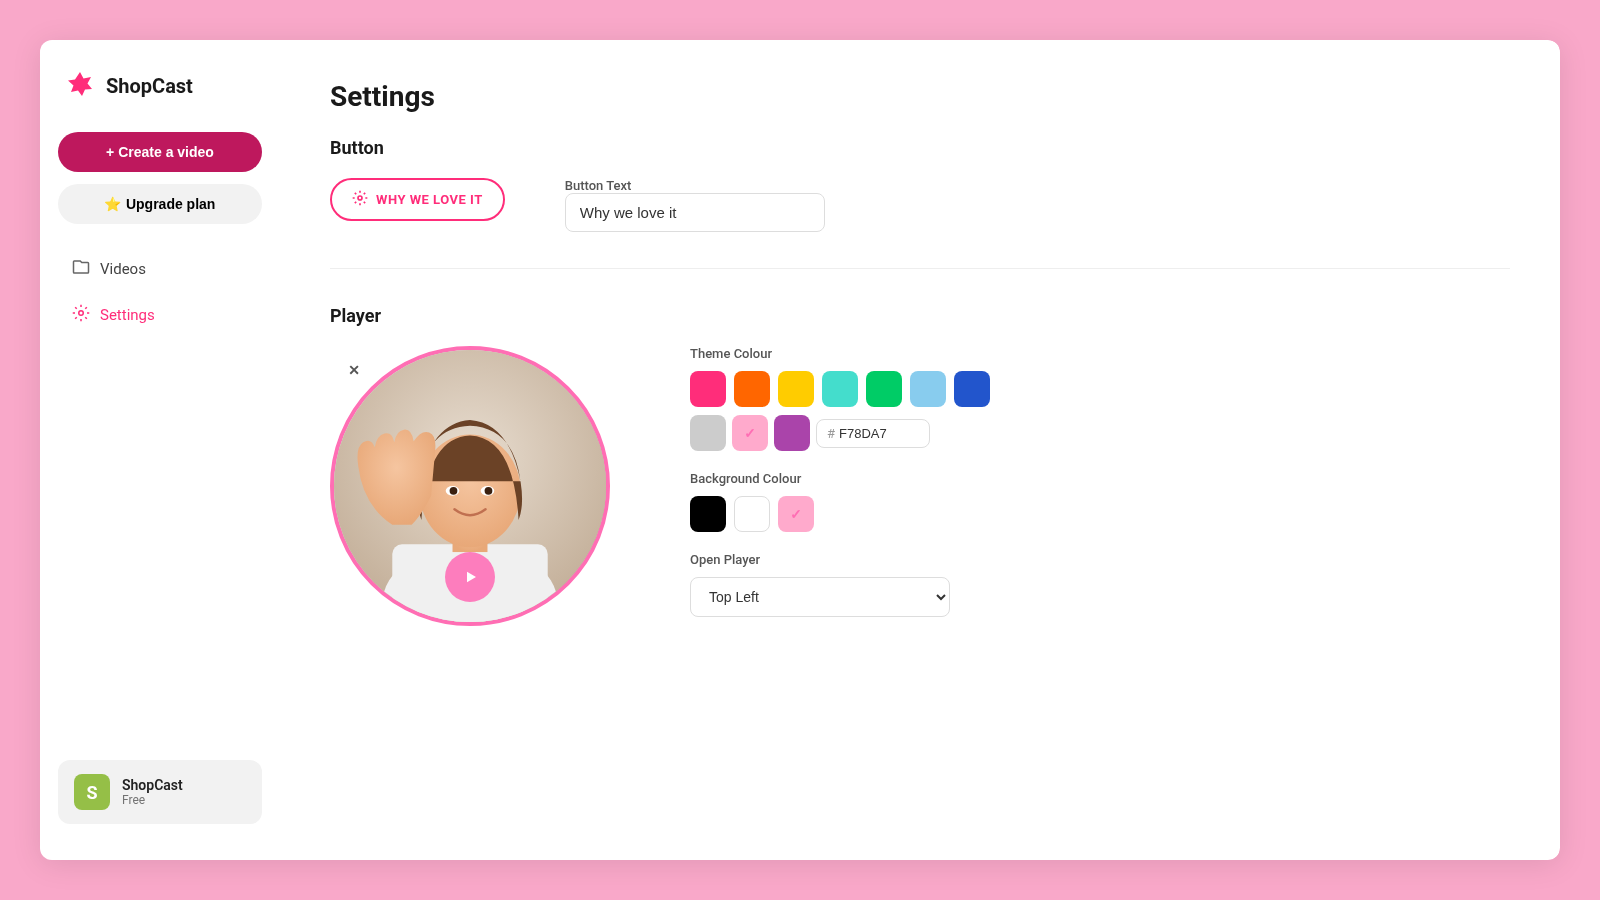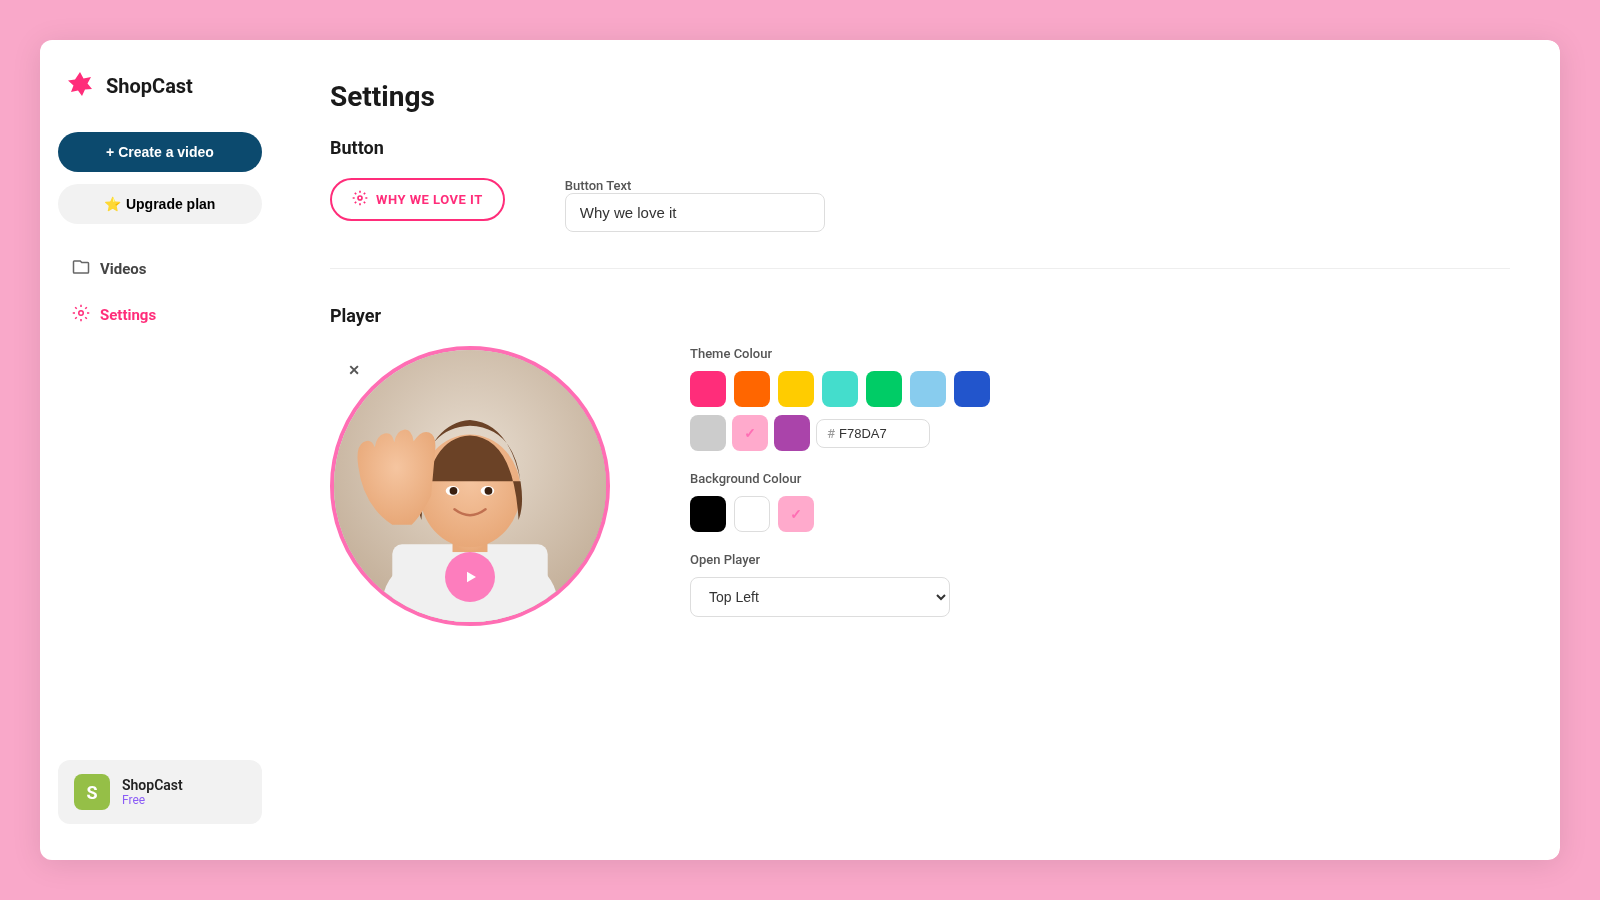--- a/index.html
+++ b/index.html
@@ -41,21 +41,21 @@
       width: 32px;
       height: 32px;
     }
     .logo-text {
       font-size: 20px;
       font-weight: 700;
       color: #1a1a1a;
     }
     .btn-create-video {
       margin: 0 18px 12px 18px;
-      background: #0c4a6e;
+      background: #be185d;
       color: white;
       border: none;
       border-radius: 30px;
       padding: 12px 20px;
       font-size: 14px;
       font-weight: 600;
       cursor: pointer;
       display: flex;
       align-items: center;
       gap: 6px;
@@ -84,21 +84,21 @@
     }
     .nav-item {
       display: flex;
       align-items: center;
       gap: 10px;
       padding: 10px 14px;
       border-radius: 8px;
       cursor: pointer;
       font-size: 15px;
       color: #444;
-      font-weight: 700;
+      font-weight: 400;
     }
     .nav-item.active {
       color: #ff2d7a;
     }
     .sidebar-bottom {
       margin-top: auto;
       padding: 16px 18px;
     }
     .shopify-card {
       background: #f2f2f2;
@@ -120,21 +120,21 @@
       font-size: 18px;
       font-weight: 700;
     }
     .shopify-info .name {
       font-size: 14px;
       font-weight: 600;
       color: #222;
     }
     .shopify-info .plan {
       font-size: 12px;
-      color: #8b5cf6;
+      color: #737373;
     }
     
     .main-content {
       flex: 1;
       background: #fff;
       border-radius: 0 12px 12px 0;
       overflow-y: auto;
       padding: 40px 50px;
     }
     .page-title {

